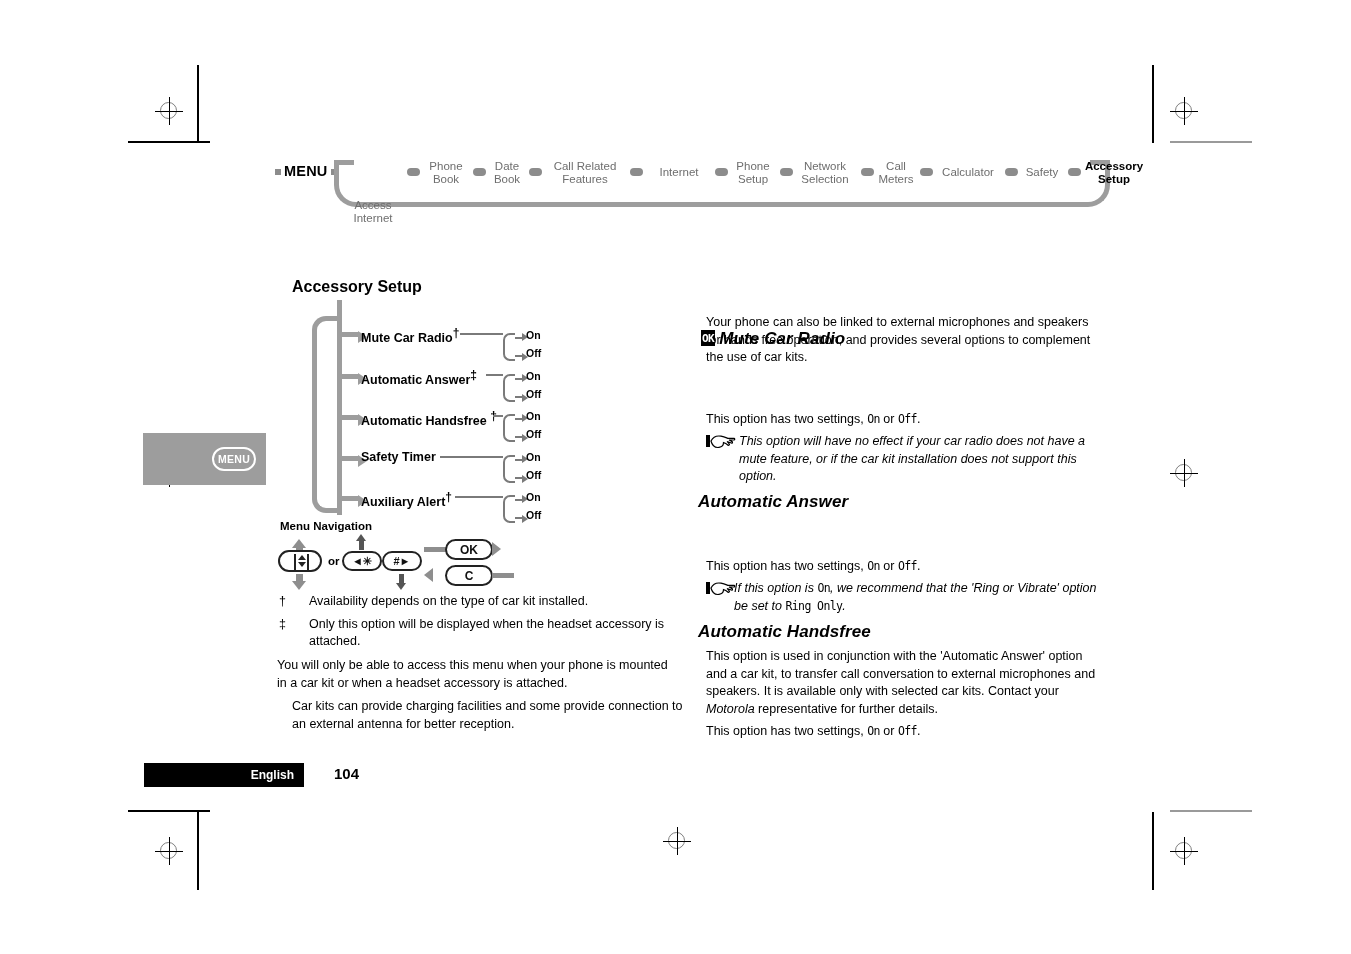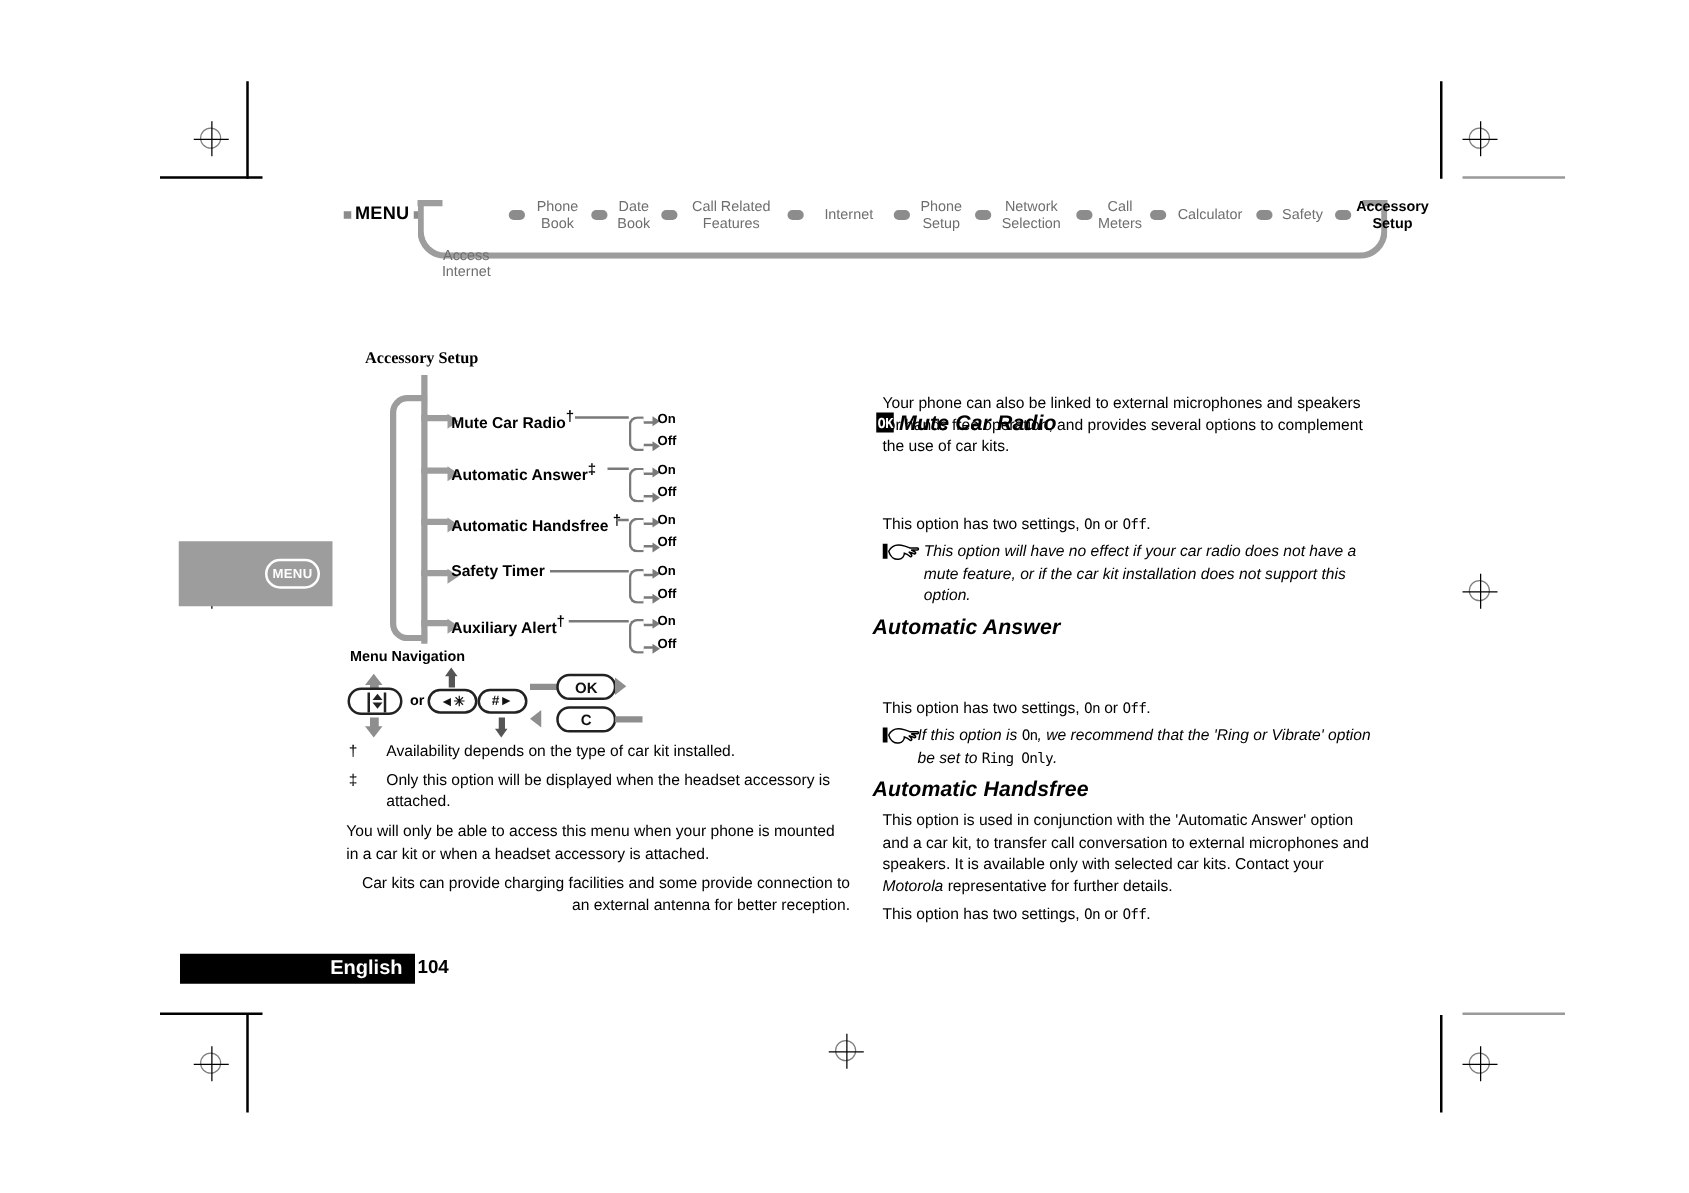--- a/index.html
+++ b/index.html
@@ -102,21 +102,21 @@
     top: 16px;
     width: 13px; height: 8px;
     border-radius: 5px;
     background: #8c8c8c;
   }
 
   
   .acc-setup-title {
     position: absolute;
     left: 292px; top: 278px;
-    font-size: 13px; font-weight: bold; font-family: Liberation Serif, serif;
+    font-size: 16px; font-weight: bold;
   }
   .menu-nav-title {
     position: absolute;
     left: 280px; top: 520px;
     font-size: 11.5px; font-weight: bold;
   }
 
   
   .tree { position: absolute; left: 275px; top: 290px; width: 290px; height: 240px; }
   .tstem {
@@ -350,24 +350,24 @@
     position: absolute;
     left: 0; top: 1px;
     width: 30px; height: 15px;
   }
   .note .ntxt { display: block; margin-left: 33px; }
 
   
   .footer-bar {
     position: absolute;
     left: 144px; top: 763px;
-    width: 188px; height: 24px;
+    width: 160px; height: 24px;
     background: #000;
     color: #fff;
-    font-size: 16px;
+    font-size: 12px;
     font-weight: bold;
     display: flex;
     align-items: center;
     justify-content: flex-end;
     padding-right: 10px;
     box-sizing: border-box;
   }
   .page-num {
     position: absolute;
     left: 334px; top: 765px;
@@ -564,21 +564,21 @@
   <div class="fn" style="left:279px; top:593px; width:410px;">
     <span class="mark">†</span>
     <span class="txt">Availability depends on the type of car kit installed.</span>
   </div>
   <div class="fn" style="left:279px; top:616px; width:410px;">
     <span class="mark">‡</span>
     <span class="txt">Only this option will be displayed when the headset accessory is attached.</span>
   </div>
 
   <div class="para-l" style="left:277px; top:657px;">You will only be able to access this menu when your phone is mounted in a car kit or when a headset accessory is attached.</div>
-  <div class="para-l" style="left:280px; top:698px;text-align:right;">Car kits can provide charging facilities and some provide connection to an external antenna for better reception.</div>
+  <div class="para-l" style="left:292px; top:698px;">Car kits can provide charging facilities and some provide connection to an external antenna for better reception.</div>
 
   <div class="rpara" style="left:706px; top:268px;margin-top:46px;">Your phone can also be linked to external microphones and speakers for hands free operation, and provides several options to complement the use of car kits.</div>
 
   <div class="h2" style="left:701px; top:329px;">
     <span class="ok-badge">OK</span><span>Mute Car Radio</span>
   </div>
   <div class="rpara" style="left:706px; top:411px;">
     <span>This option has two settings, </span><span class="lcd">On</span><span> or </span><span class="lcd">Off</span><span>.</span>
   </div>
   <div class="note" style="left:706px; top:433px;">

